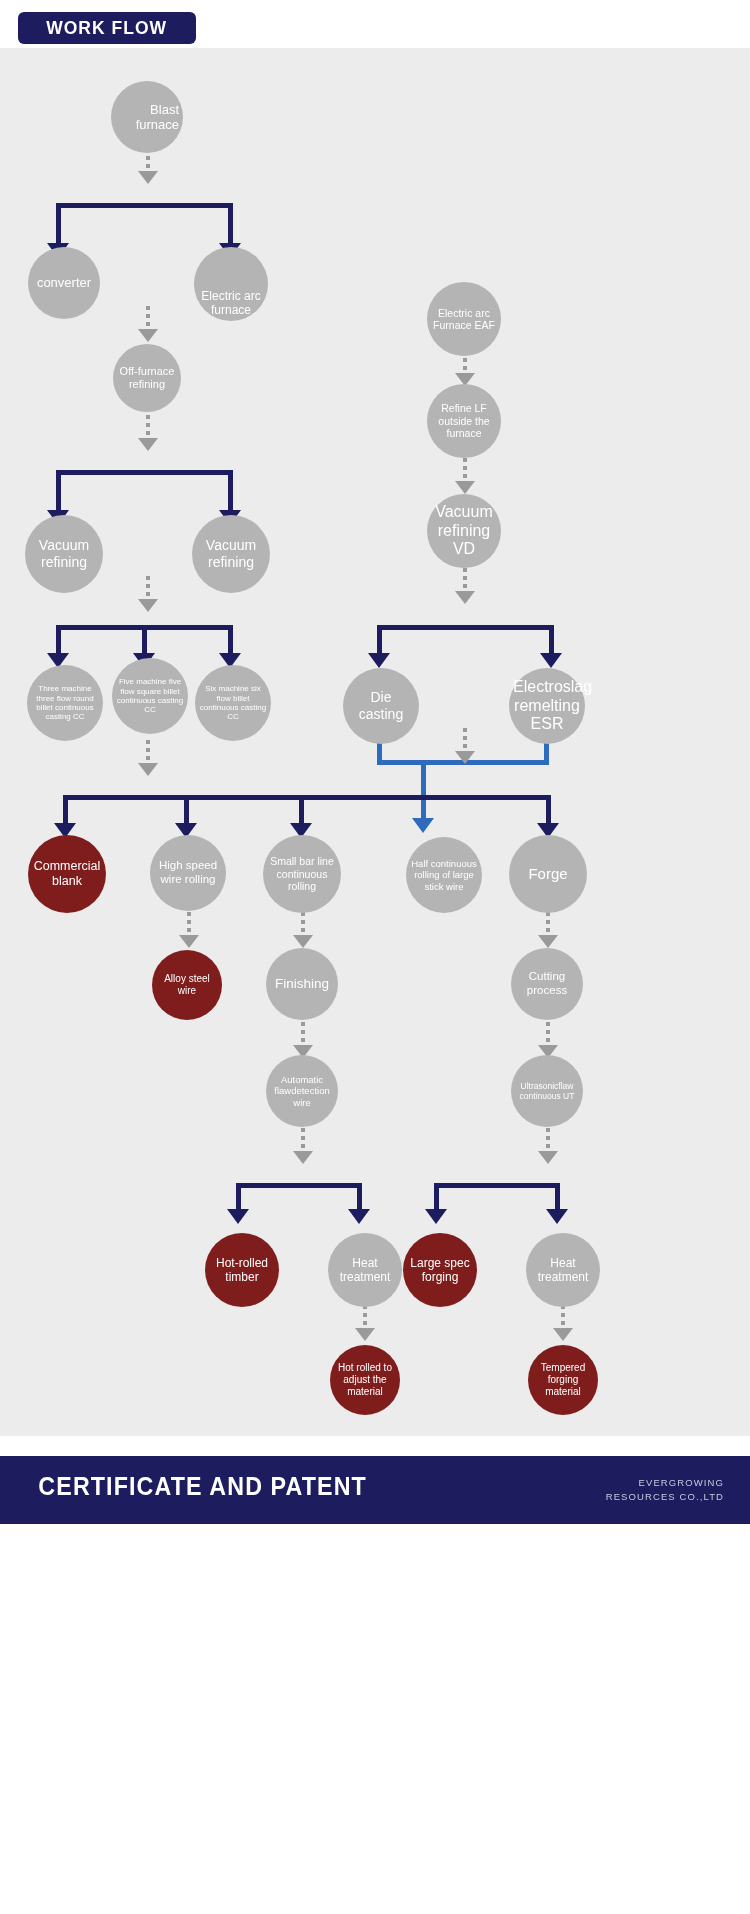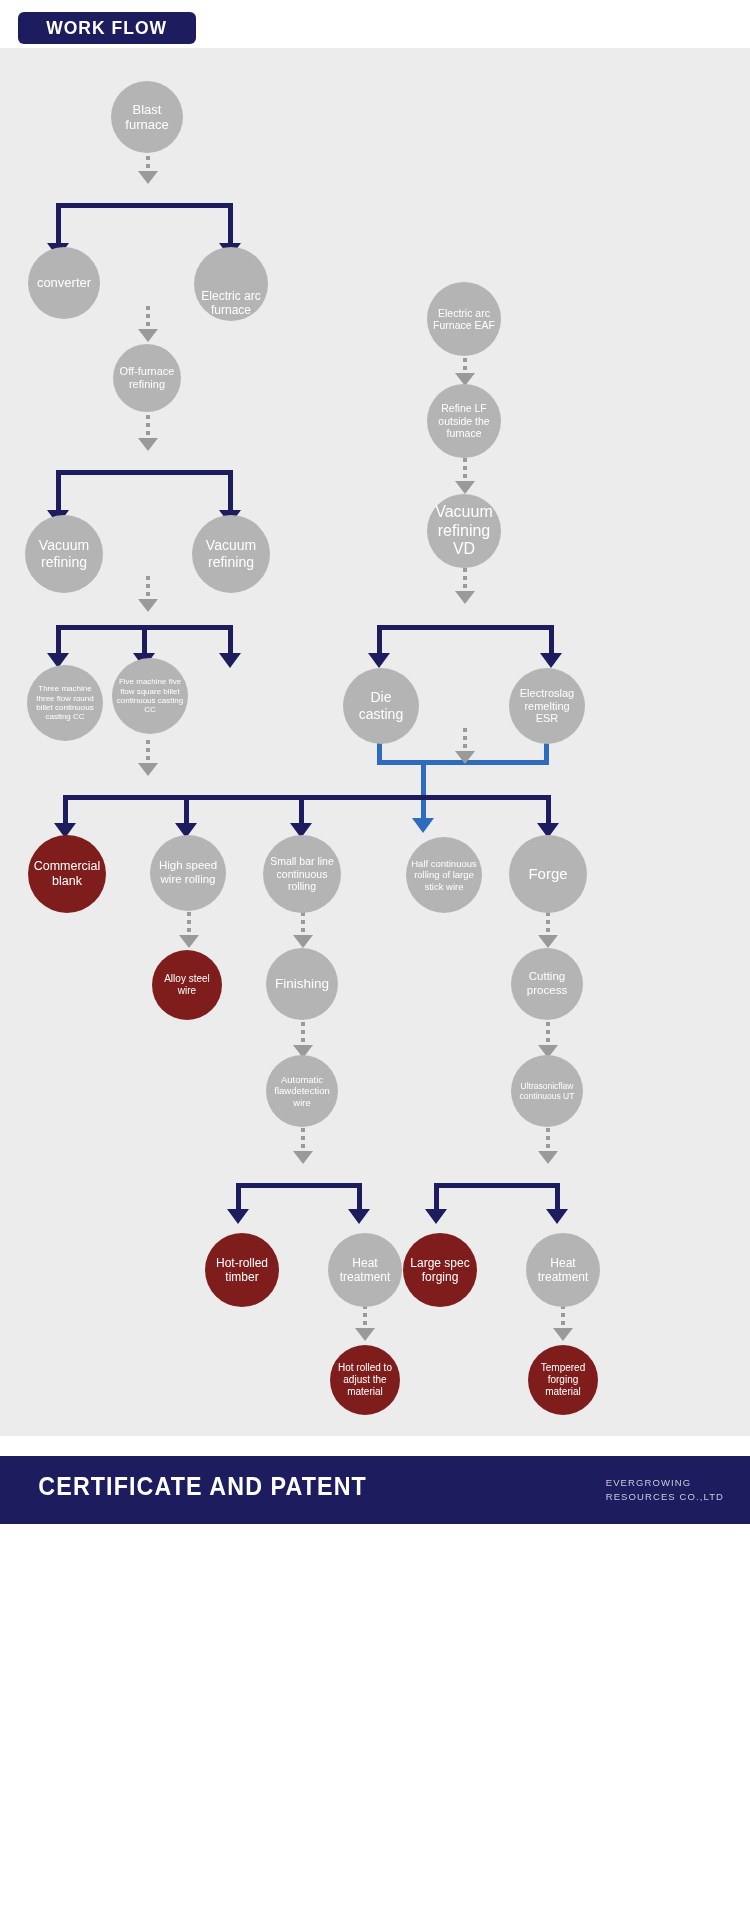--- a/index.html
+++ b/index.html
@@ -30,21 +30,21 @@
   #footer {
     position:absolute; left:0; top:1456px; width:750px; height:68px;
     background:#1c1c5e;
   }
   #footer-title {
     position:absolute; left:26px; top:16px;
     color:#ffffff; font-size:25px; font-weight:bold; letter-spacing:1.2px;
     transform:scaleX(0.93);
   }
   #footer-brand {
-    position:absolute; right:26px; top:20px; text-align:left;
+    position:absolute; right:26px; top:20px; text-align:right;
     color:#c9c9dd; font-size:9.5px; letter-spacing:1.1px; line-height:1.45;
   }
   
   .node {
     position:absolute; border-radius:50%;
     display:flex; align-items:center; justify-content:center;
     text-align:center; color:#ffffff;
     line-height:1.18; padding:4px;
     background:#b4b4b4;
     z-index:12;
@@ -288,21 +288,21 @@
   </div>
   <div class="dotted" style="left:553px; top:1305px;">
     <div class="dots">
         <i></i>
         <i></i>
         <i></i>
       </div>
     <div class="tri"></div>
   </div>
 
-  <div class="node" style="left:111px; top:81px; width:72px; height:72px; font-size:13px;">
+  <div class="node" style="left:111px; top:81px; width:72px; height:72px; font-size:13px;text-align:right;">
     <span>Blast furnace</span>
   </div>
 
   <div class="node" style="left:28px; top:247px; width:72px; height:72px; font-size:13px;">
     <span>converter</span>
   </div>
 
   <div class="node" style="left:194px; top:247px; width:74px; height:74px; font-size:12px;align-items:flex-end;">
     <span>Electric arc furnace</span>
   </div>
@@ -332,26 +332,29 @@
   </div>
 
   <div class="node" style="left:27px; top:665px; width:76px; height:76px; font-size:8px;">
     <span>Three machine three flow round billet continuous casting CC</span>
   </div>
 
   <div class="node" style="left:112px; top:658px; width:76px; height:76px; font-size:8px;">
     <span>Five machine five flow square billet continuous casting CC</span>
   </div>
 
+  <div class="node" style="left:195px; top:665px; width:76px; height:76px; font-size:8px;">
+    <span>Six machine six flow billet continuous casting CC</span>
+  </div>
 
   <div class="node" style="left:343px; top:668px; width:76px; height:76px; font-size:14px;">
     <span>Die casting</span>
   </div>
 
-  <div class="node" style="left:509px; top:668px; width:76px; height:76px; font-size:11px;">
+  <div class="node" style="left:509px; top:668px; width:76px; height:76px; font-size:16px;">
     <span>Electroslag remelting ESR</span>
   </div>
 
   <div class="node dark" style="left:28px; top:835px; width:78px; height:78px; font-size:12.5px;">
     <span>Commercial blank</span>
   </div>
 
   <div class="node" style="left:150px; top:835px; width:76px; height:76px; font-size:11.5px;">
     <span>High speed wire rolling</span>
   </div>

